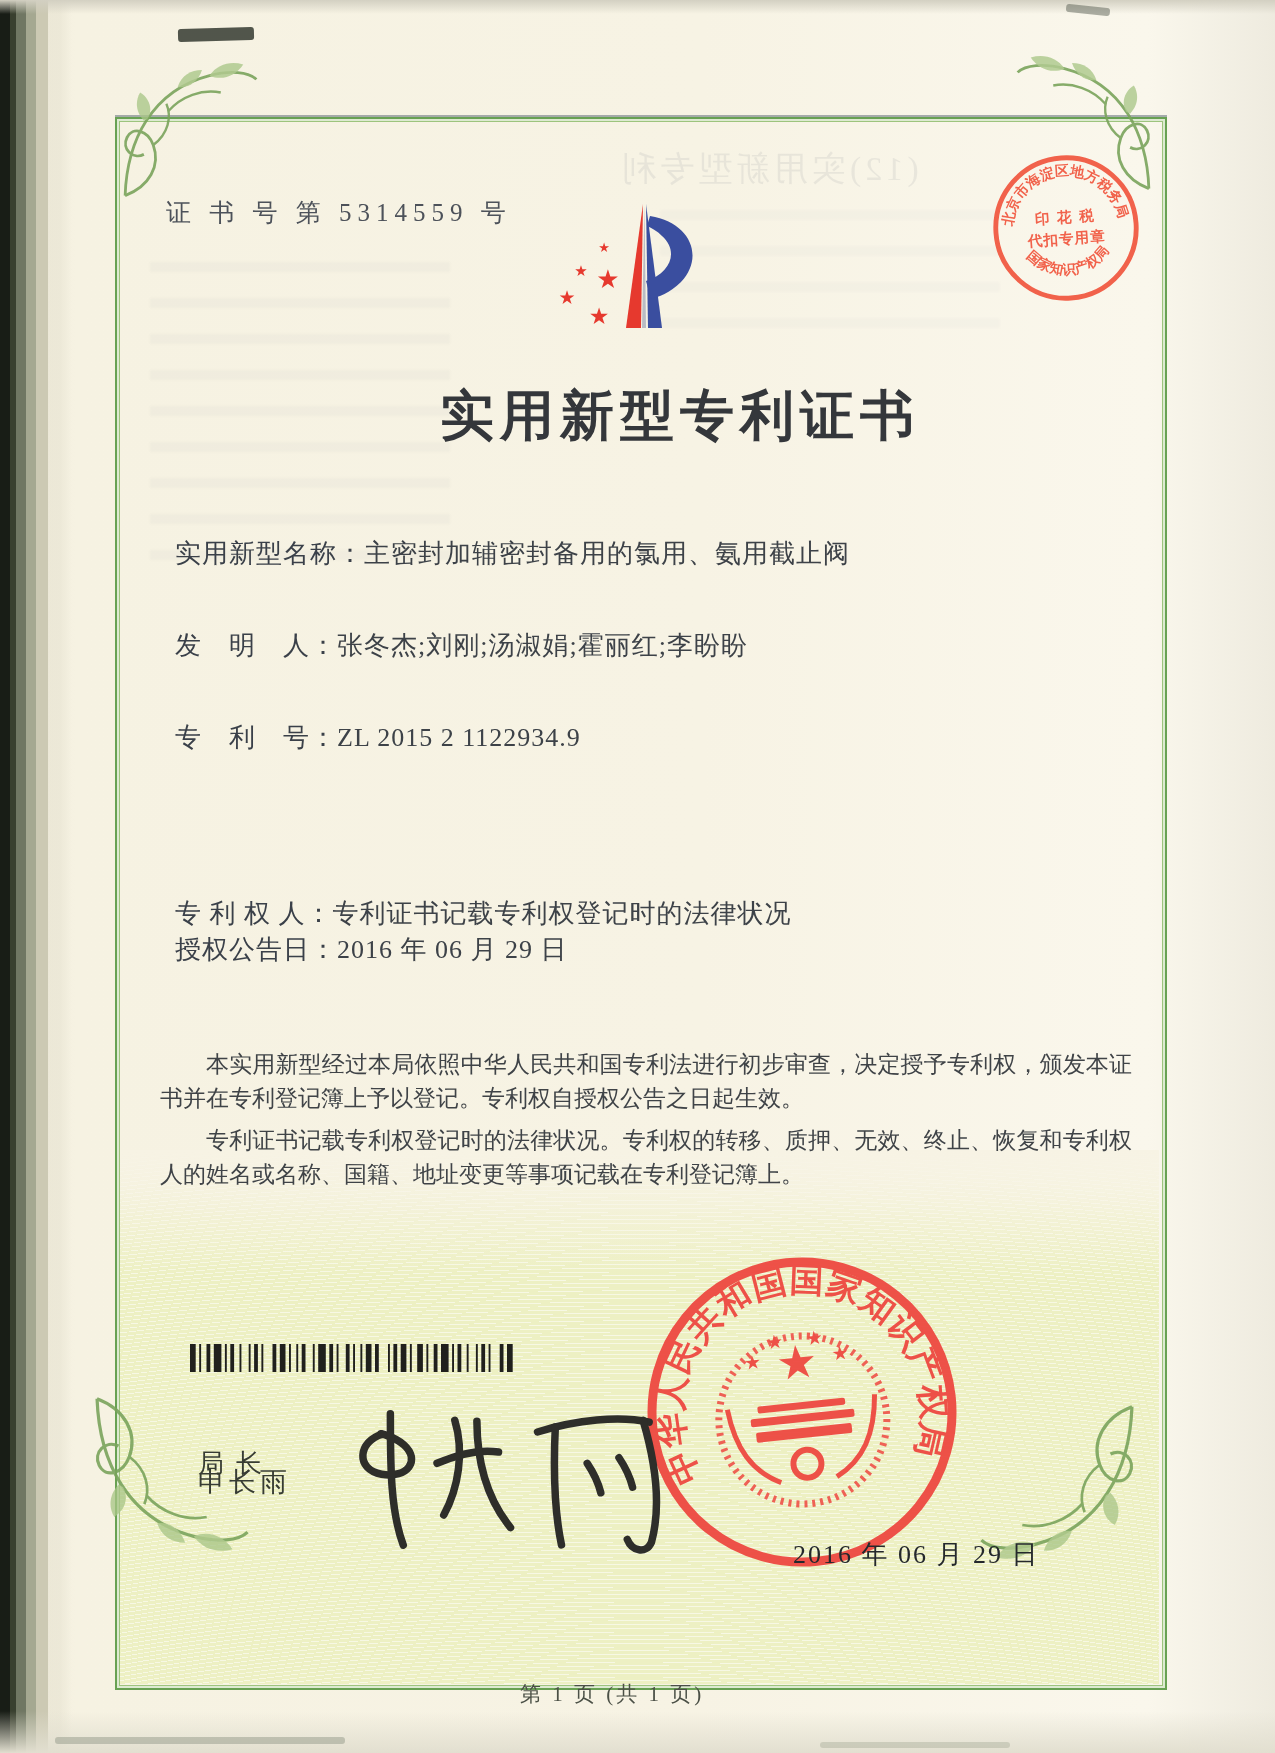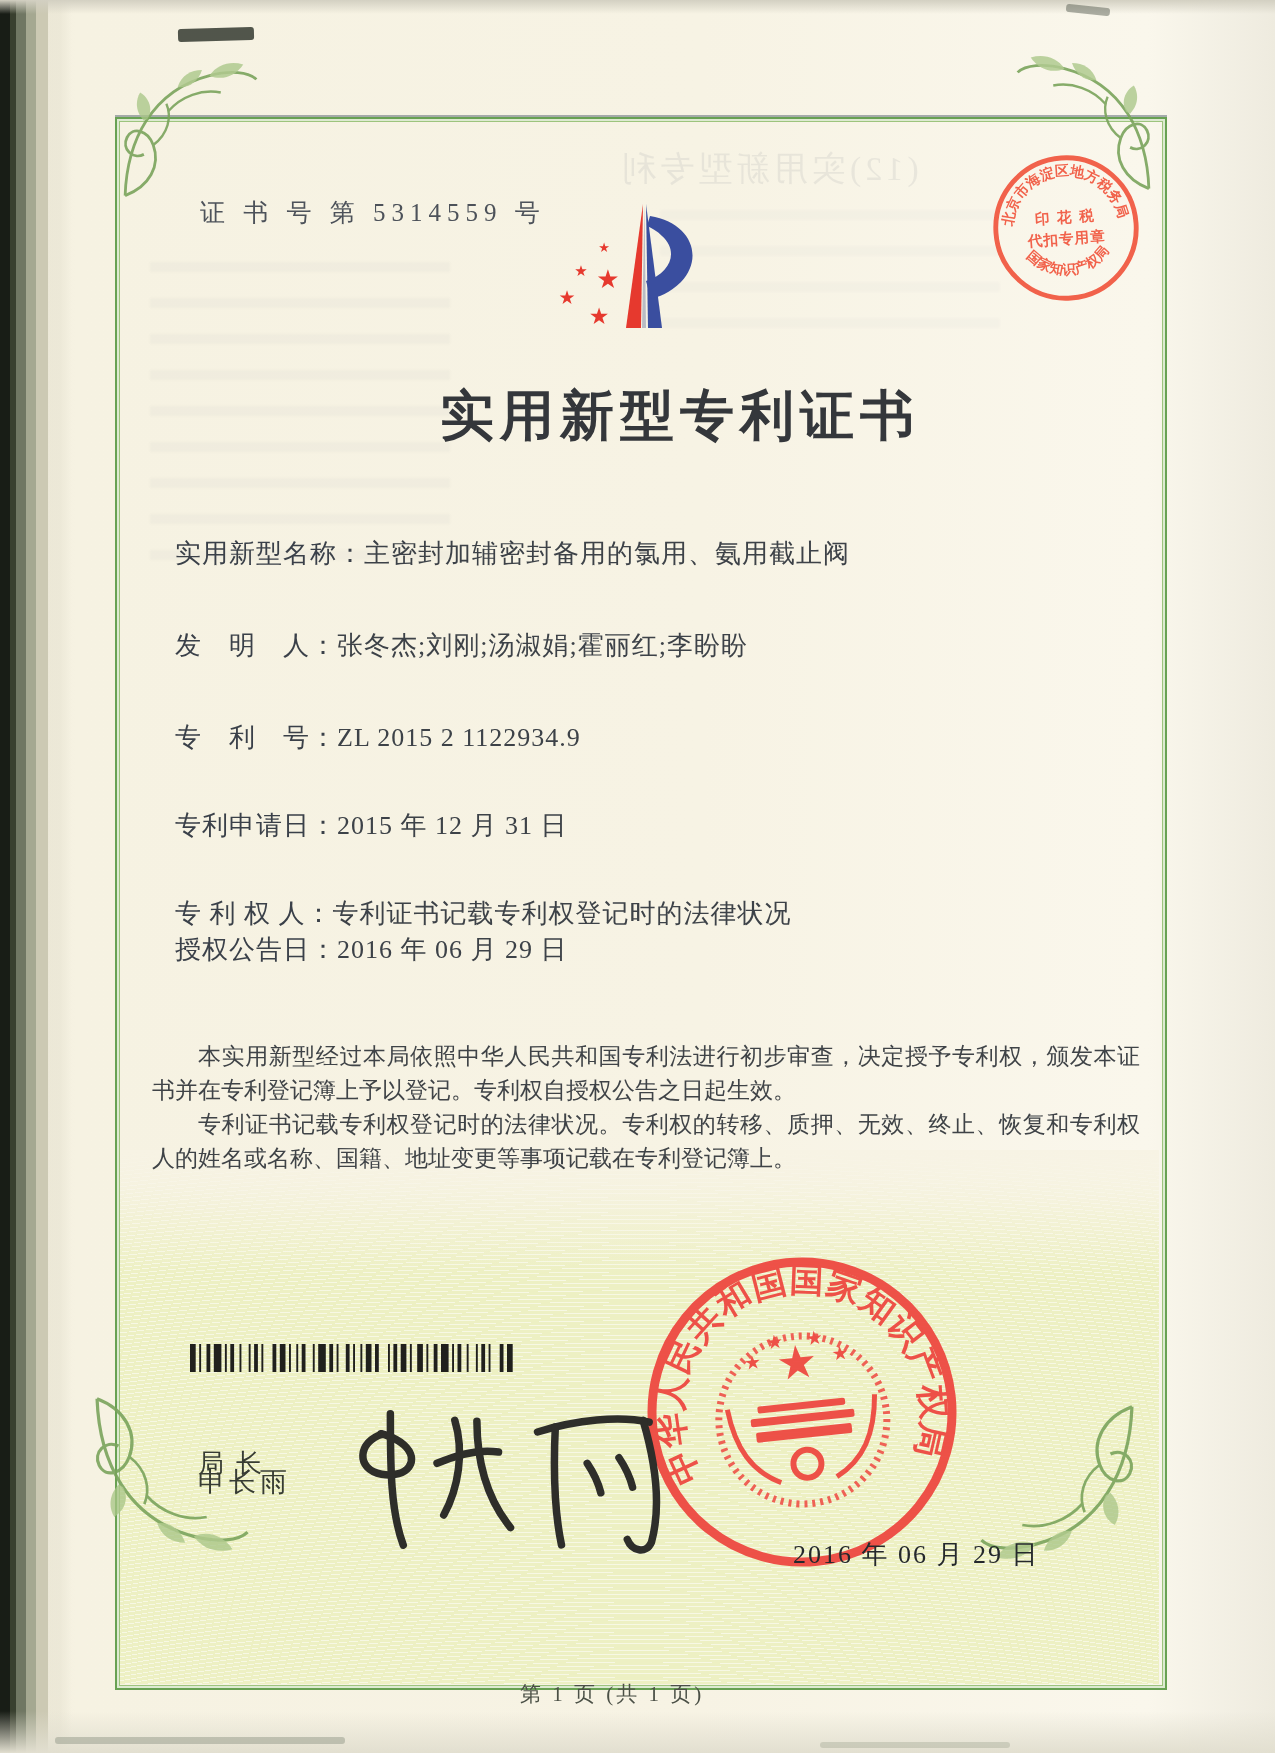--- a/index.html
+++ b/index.html
@@ -27,30 +27,30 @@
       repeating-radial-gradient(1400px 700px at 50% 235%, rgba(255,255,255,.55) 0 1.6px, rgba(255,255,255,0) 1.6px 7.5px),
       linear-gradient(180deg, rgba(238,240,197,0) 0, rgba(238,240,197,.85) 70px, #edf0c3 130px); }
   .guilloche::before { content:""; position:absolute; inset:0;
     background:linear-gradient(180deg,#f7f3e4 0,rgba(247,243,228,0) 120px); }
   .corner { position:absolute; width:150px; height:150px; z-index:2; opacity:.9; }
   .c-tl { left:112px; top:55px; }
   .c-tr { left:1012px; top:48px; transform:scaleX(-1); }
   .c-bl { left:82px;  top:1388px; width:172px; height:172px; transform:scaleY(-1); }
   .c-br { left:975px; top:1396px; width:172px; height:172px; transform:scale(-1,-1); }
   
-  .cert-no { position:absolute; left:166px; top:196px; z-index:3; font-size:25px; letter-spacing:6px; color:#4d525a;margin-left:34px; }
+  .cert-no { position:absolute; left:166px; top:196px; z-index:3; font-size:25px; letter-spacing:6px; color:#4d525a; }
   .logo { position:absolute; left:540px; top:196px; width:170px; height:140px; z-index:3; }
   .title { position:absolute; left:240px; top:380px; width:680px; z-index:3; text-align:right;
     font-size:54px; font-weight:700; letter-spacing:6px; color:#34373b; }
   .field { position:absolute; left:175px; z-index:3; font-size:26px; color:#3d4248; letter-spacing:1px; white-space:nowrap; }
   .f1{top:536px} .f2{top:628px} .f3{top:720px} .f4{top:808px} .f5{top:896px} .f6{top:932px}
   .field .lab { color:#3a4049; }
   .body-text { position:absolute; left:152px; top:1040px; width:988px; z-index:3;
     font-size:23px; line-height:34px; color:#3f4347; text-align:justify; }
-  .body-text p { margin:0; text-indent:2em; }
+  .body-text p { margin:8px; text-indent:2em; }
   .barcode { position:absolute; left:190px; top:1344px; width:332px; height:28px; z-index:3; }
   .sig-title { position:absolute; left:198px; top:1446px; z-index:3; font-size:26px; letter-spacing:12px; color:#373c33; }
   .sig-name  { position:absolute; left:198px; top:1464px; z-index:3; font-size:27px; letter-spacing:4px; color:#373c33; }
   .signature { position:absolute; left:330px; top:1390px; width:340px; height:180px; z-index:4; transform:rotate(-3deg); }
   .seal { position:absolute; left:642px; top:1252px; width:320px; height:320px; z-index:3; transform:rotate(-6deg); opacity:.93; }
   .seal-date { position:absolute; left:793px; top:1537px; z-index:4; font-size:26px; letter-spacing:2px; color:#24282c; white-space:nowrap; }
   .page-footer { position:absolute; left:520px; top:1680px; z-index:3; font-size:21px; letter-spacing:3px; color:#4b5046; }
   .tax-stamp { position:absolute; left:988px; top:150px; width:156px; height:156px; z-index:3; opacity:.92; transform:rotate(-4deg); }
   
   .ghost-header { position:absolute; left:618px; top:146px; z-index:2; font-size:34px; letter-spacing:4px;
@@ -127,23 +127,20 @@
   <div class="title">实用新型专利证书</div>
 
   <div class="field f1">
     <span class="lab">实用新型名称：</span><span>主密封加辅密封备用的氯用、氨用截止阀</span>
   </div>
   <div class="field f2">
     <span class="lab">发　明　人：</span><span>张冬杰;刘刚;汤淑娟;霍丽红;李盼盼</span>
   </div>
   <div class="field f3">
     <span class="lab">专　利　号：</span><span>ZL 2015 2 1122934.9</span>
-  </div>
-  <div class="field f4">
-    <span class="lab">专利申请日：</span><span>2015 年 12 月 31 日</span>
   </div>
   <div class="field f5">
     <span class="lab">专 利 权 人：</span><span>专利证书记载专利权登记时的法律状况</span>
   </div>
   <div class="field f6">
     <span class="lab">授权公告日：</span><span>2016 年 06 月 29 日</span>
   </div>
 
   <div class="body-text">
     <p>本实用新型经过本局依照中华人民共和国专利法进行初步审查，决定授予专利权，颁发本证书并在专利登记簿上予以登记。专利权自授权公告之日起生效。</p>

